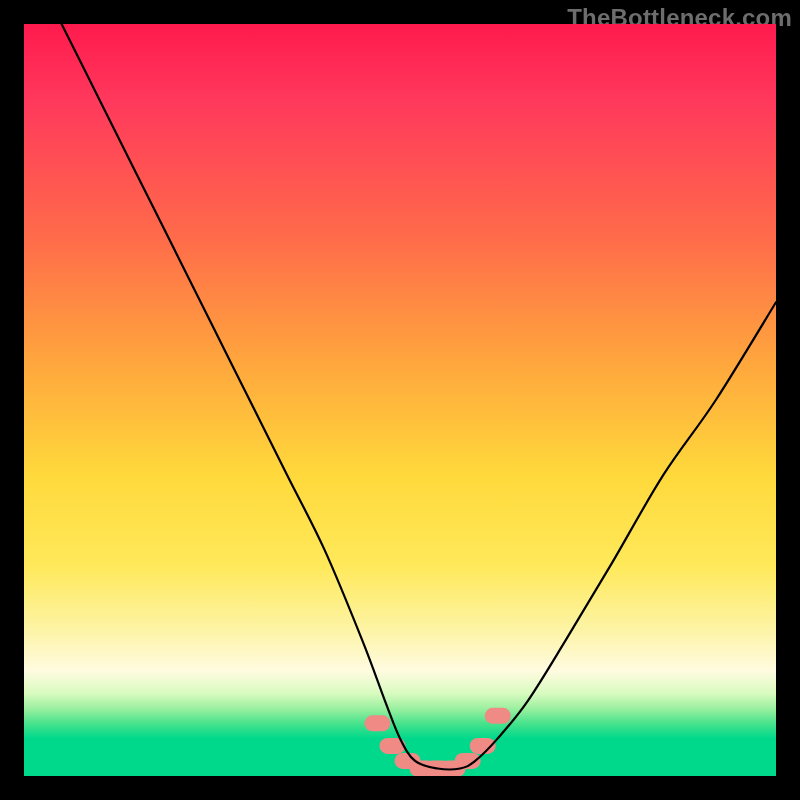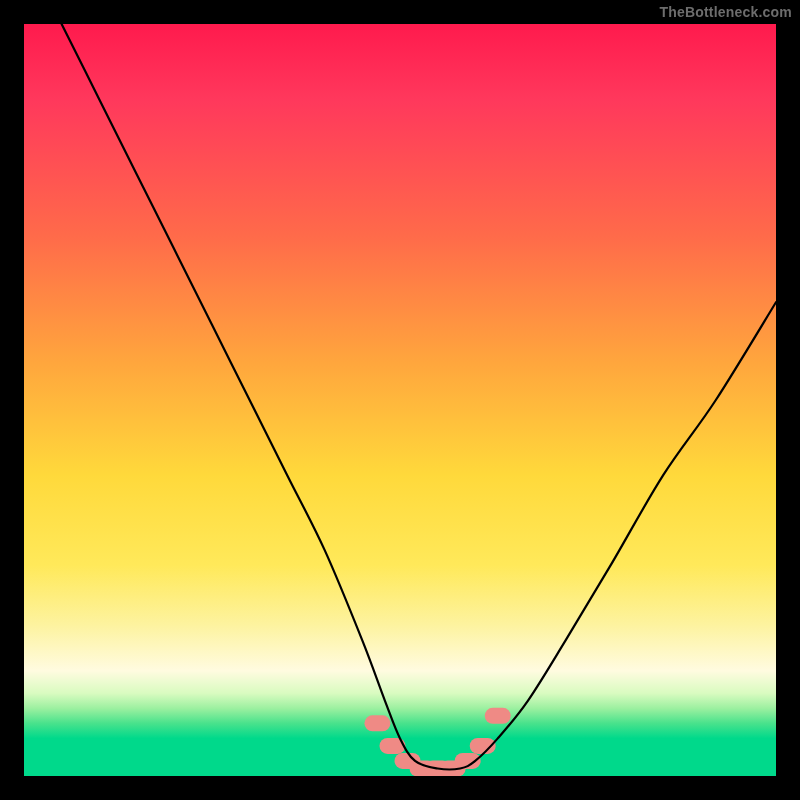--- a/index.html
+++ b/index.html
@@ -40,21 +40,21 @@
       #49e28c 93%,
       #00d98b 95%,
       #00d98b 100%
     );
   }
   .watermark {
     position: absolute;
     top: 4px;
     right: 8px;
     color: #6d6d6d;
-    font-size: 14px;
+    font-size: 24px;
     font-weight: 600;
     letter-spacing: 0.2px;
   }
   .svg-layer {
     position: absolute;
     left: 0;
     top: 0;
     width: 100%;
     height: 100%;
   }

